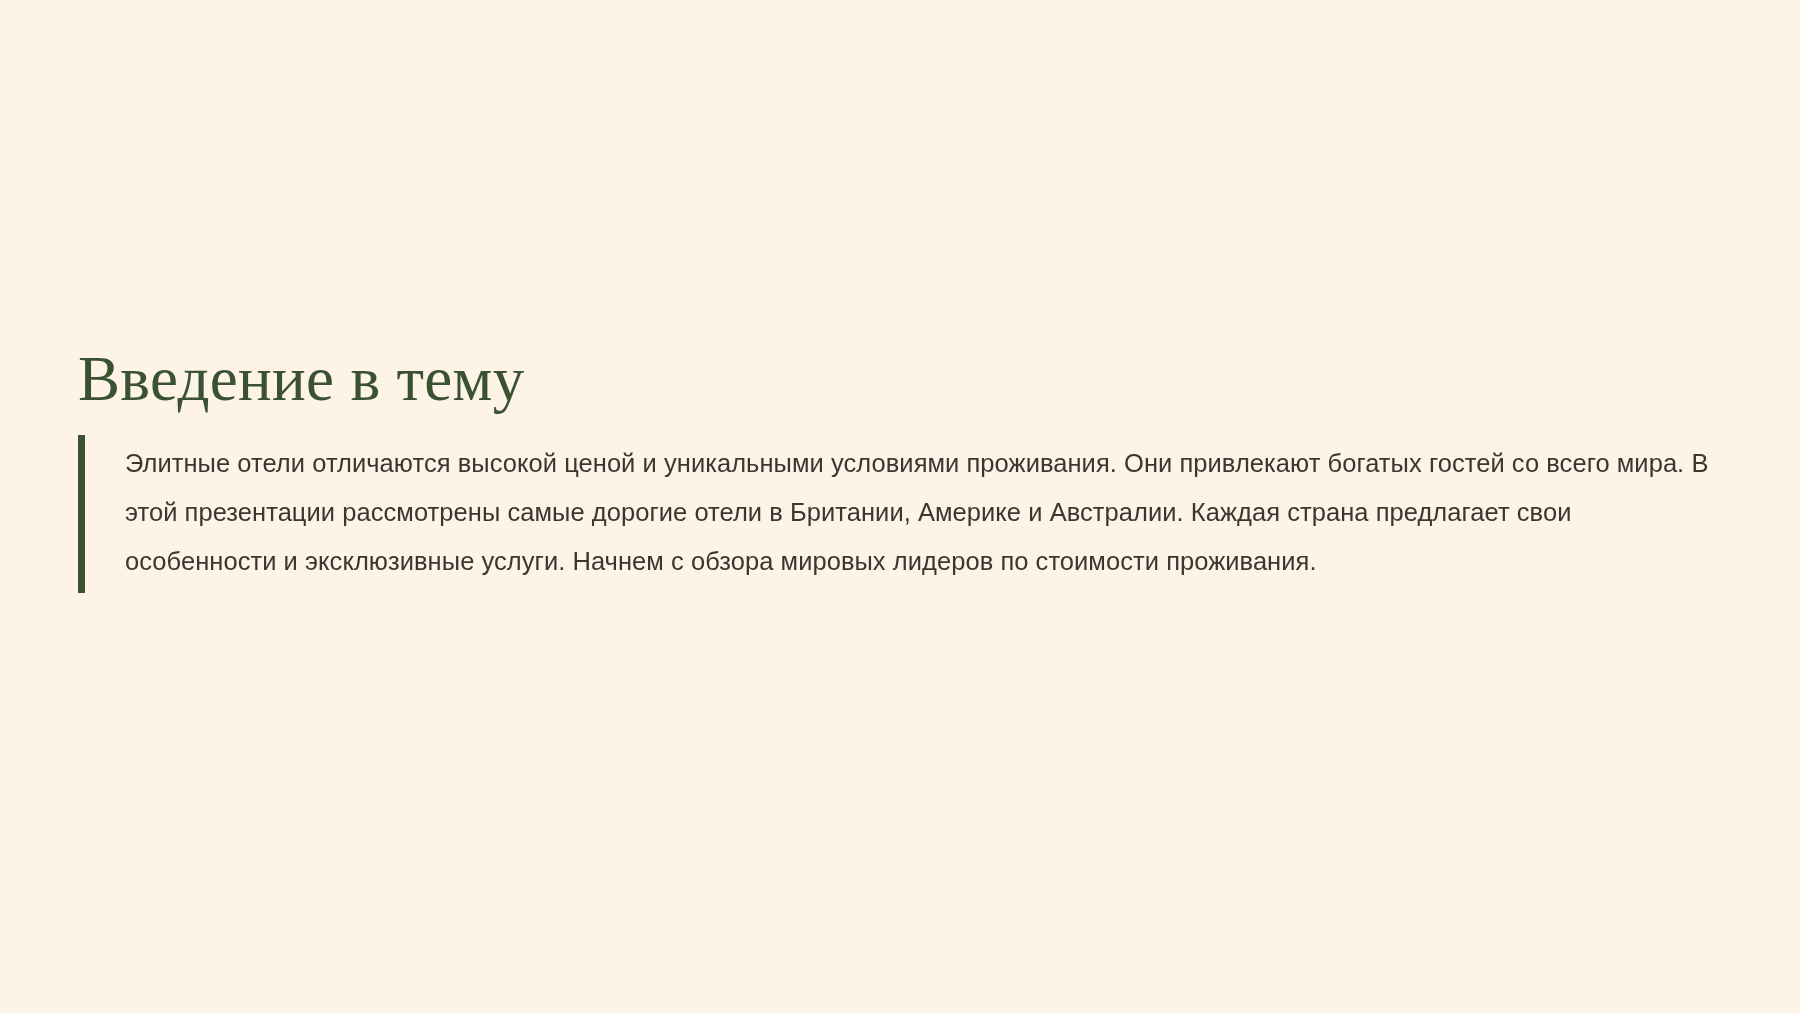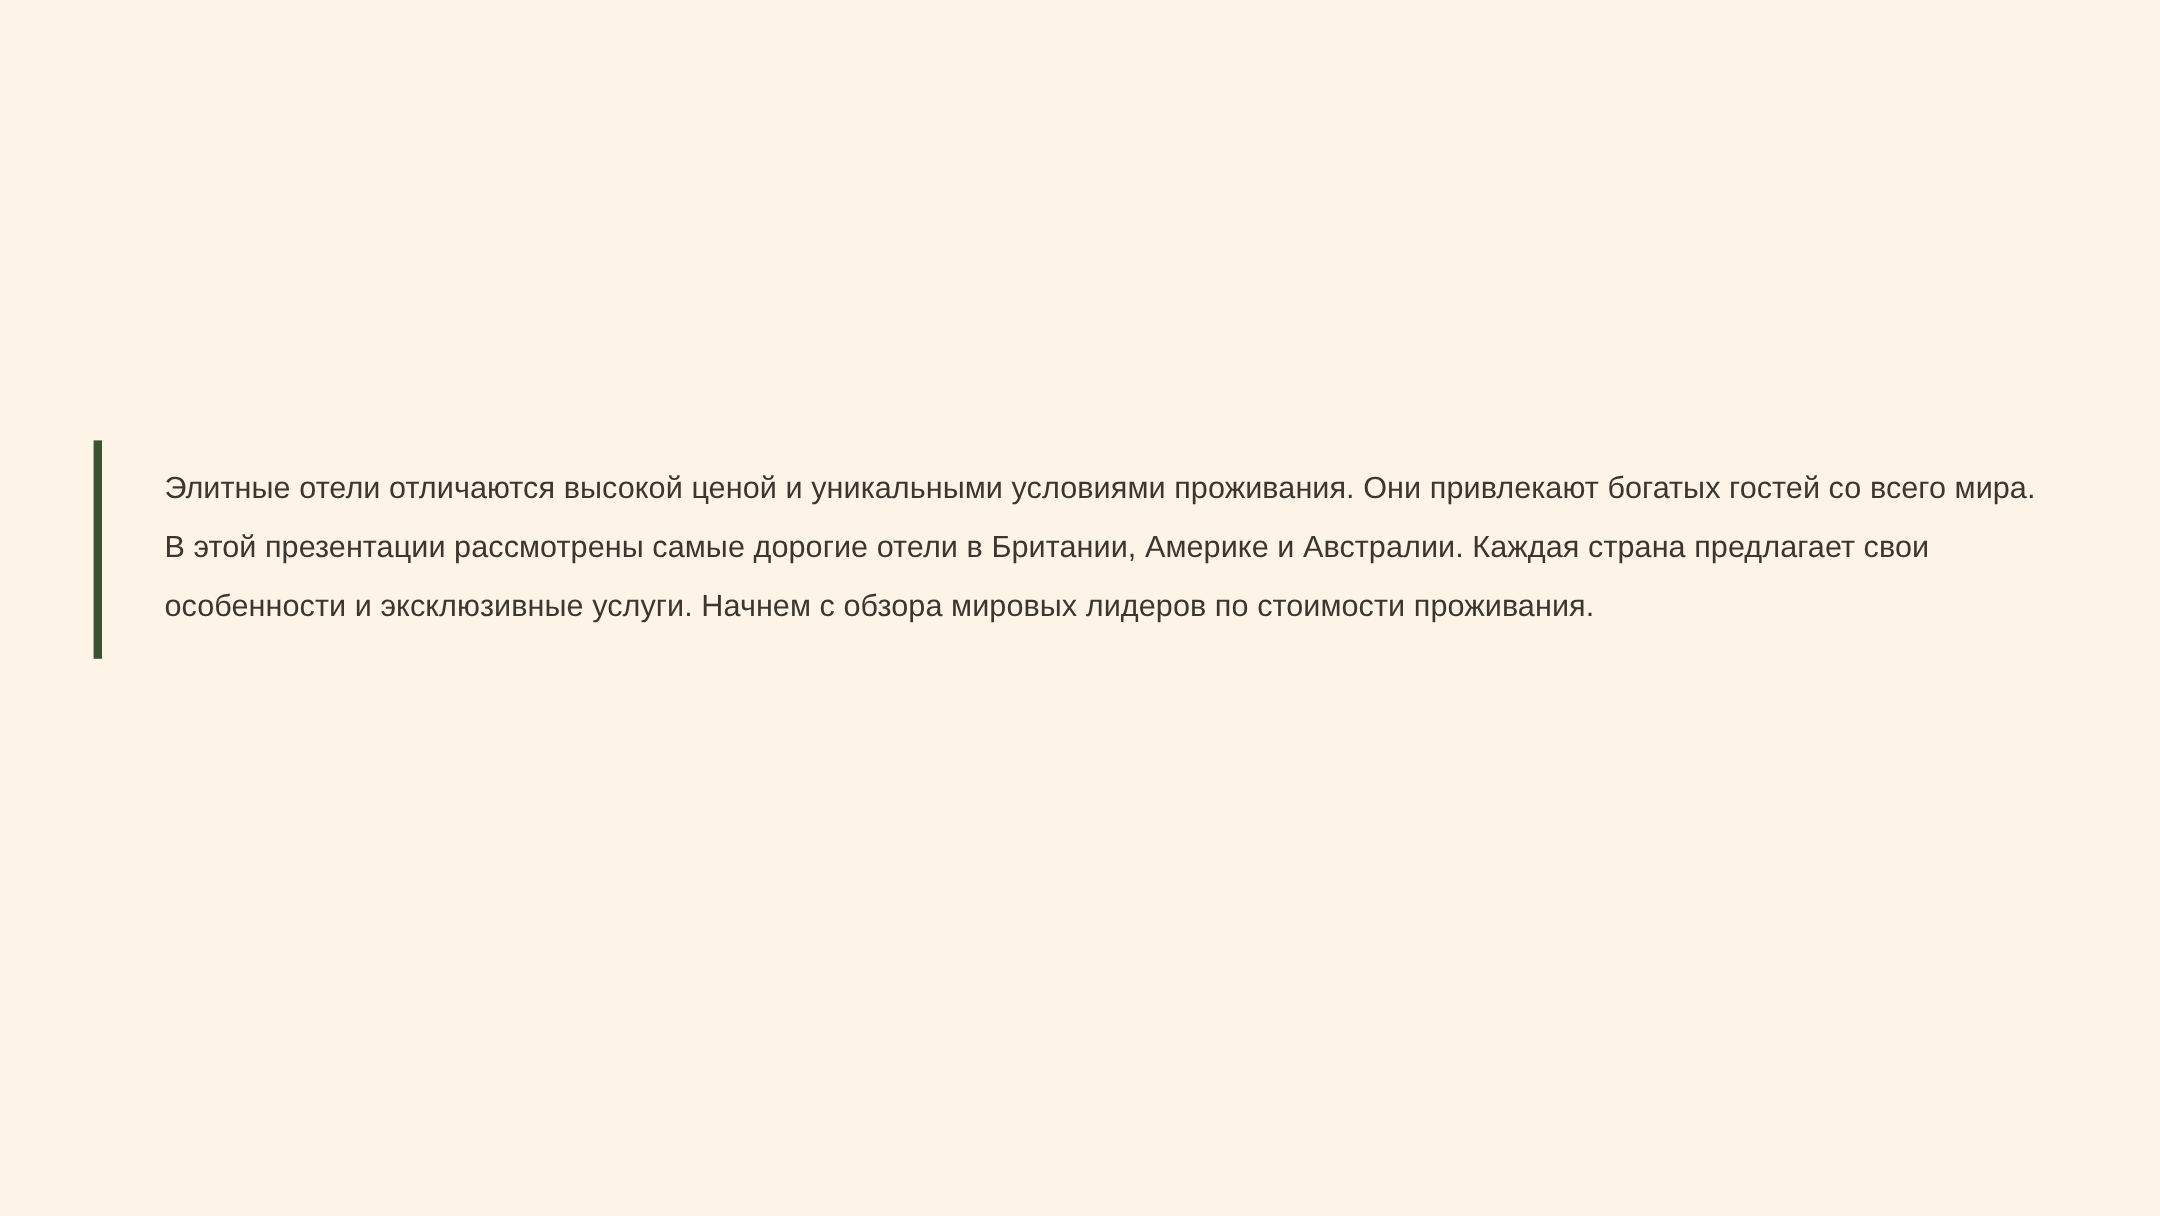--- a/index.html
+++ b/index.html
@@ -50,39 +50,40 @@
   }
 
   .accent-bar {
     flex: 0 0 auto;
     width: 7px;
     background: #3d5230;
     border-radius: 0;
   }
 
   .quote-text {
-    margin: 12px;
+    margin: 0;
     padding: 4px 0 6px 40px;
     font-family: "Liberation Sans", "DejaVu Sans", sans-serif;
     font-size: 25.5px;
     line-height: 1.93;
     font-weight: 400;
     color: #3b3630;
     letter-spacing: 0.05px;
     max-width: 1590px;
     text-align: left;
   }
 </style>
 </head>
 <body>
 
 <div class="slide">
 
   <div class="slide-body">
 
+    <h1 class="slide-title">Введение в тему</h1>
 
     <div class="quote-block">
       <div class="accent-bar"></div>
       <p class="quote-text">Элитные отели отличаются высокой ценой и уникальными условиями проживания. Они привлекают богатых гостей со всего мира. В этой презентации рассмотрены самые дорогие отели в Британии, Америке и Австралии. Каждая страна предлагает свои особенности и эксклюзивные услуги. Начнем с обзора мировых лидеров по стоимости проживания.</p>
     </div>
 
   </div>
 
 </div>
 

